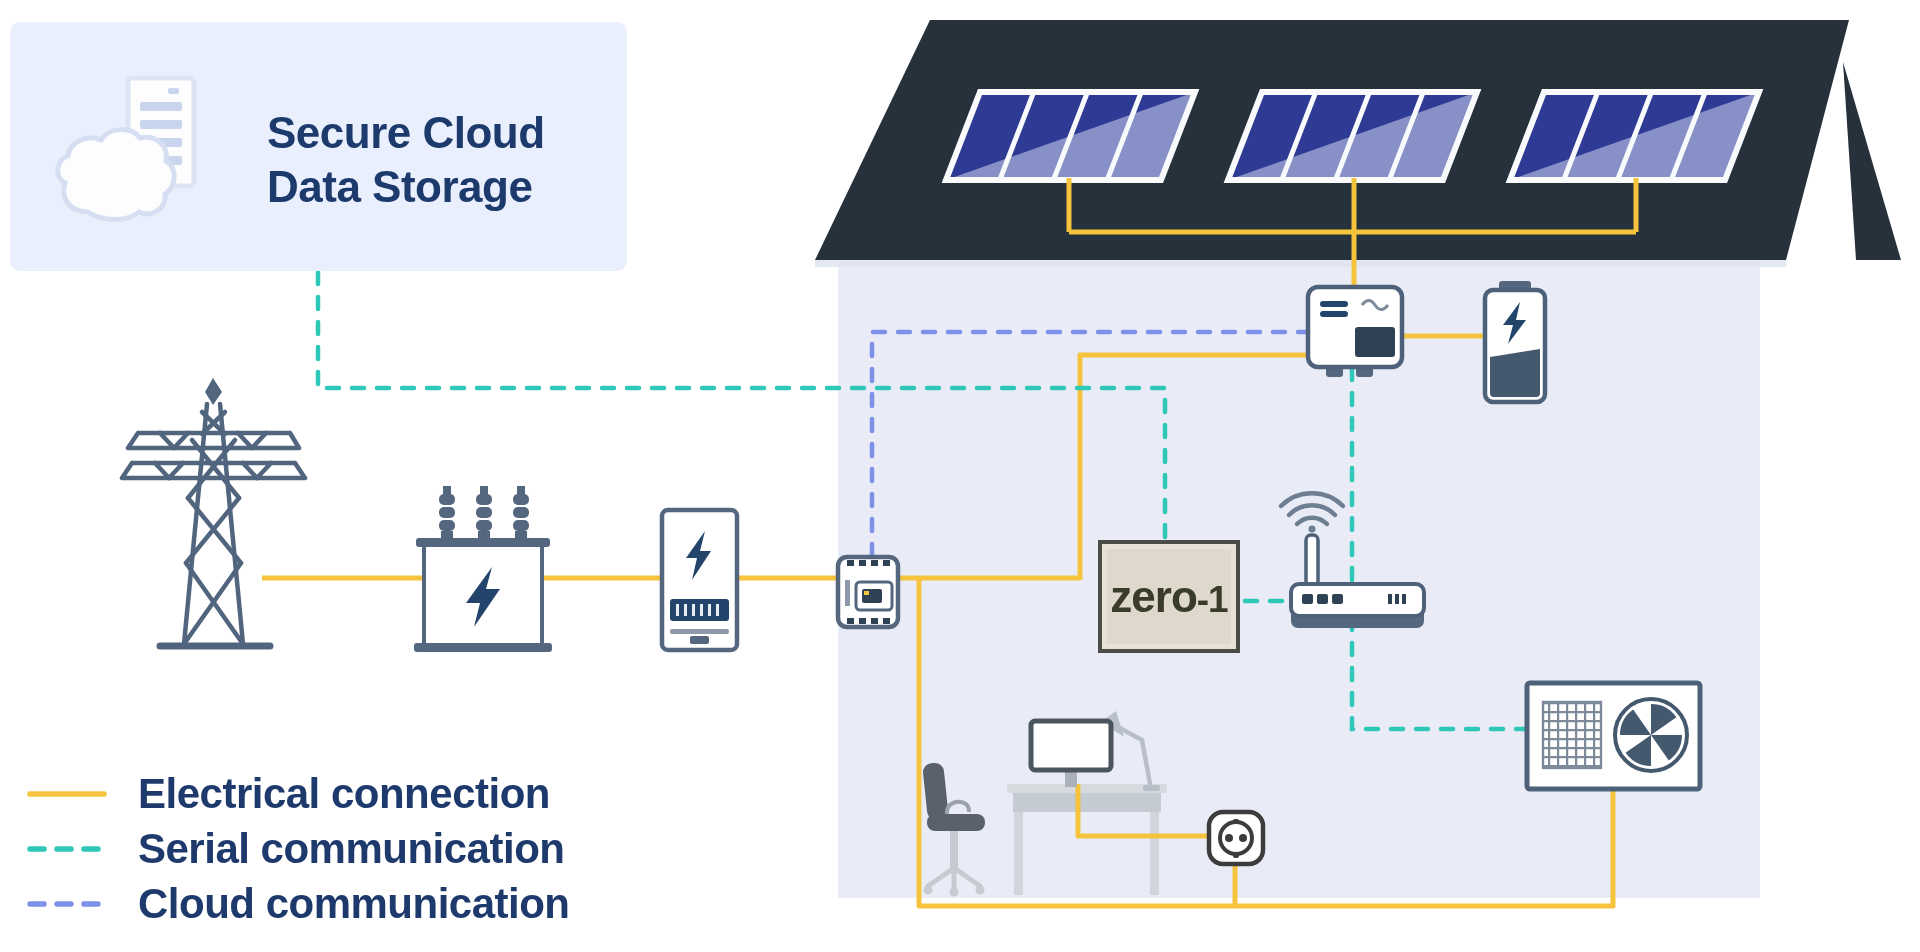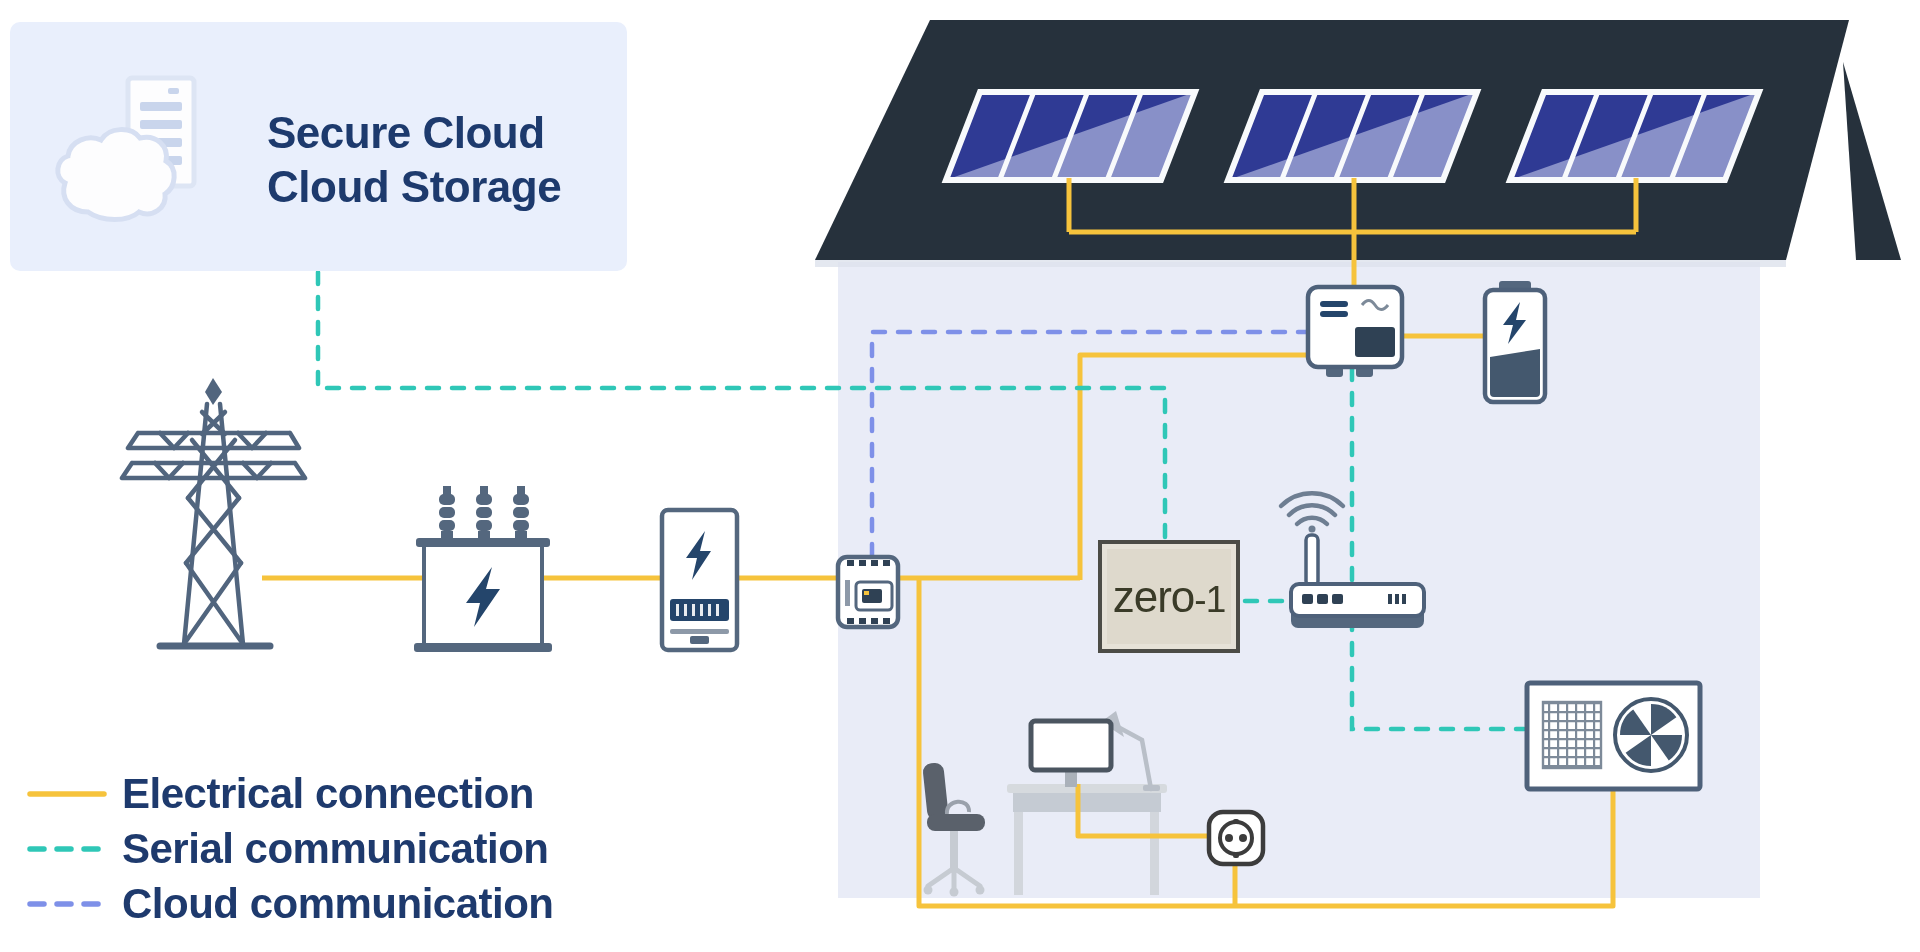--- a/index.html
+++ b/index.html
@@ -10,25 +10,25 @@
   
   .cloud-card{position:absolute;left:10px;top:22px;width:617px;height:249px;border-radius:10px;
               background:#e9effc;}
   .cloud-card .icon-svg{position:absolute;left:0;top:0;}
   .cloud-title{position:absolute;left:257px;top:84px;color:#1d3a6d;font-size:44px;font-weight:700;
                line-height:54px;letter-spacing:-0.5px;}
   
   .gateway{position:absolute;left:1098px;top:540px;width:142px;height:113px;background:#ded9cc;
            border:4px solid #4c4c46;box-sizing:border-box;box-shadow:inset 0 0 0 5px #e6e2d7;
            display:flex;align-items:center;justify-content:center;}
-  .gateway .txt{color:#3a3b28;font-size:44px;font-weight:400;letter-spacing:-1px;line-height:1;}
+  .gateway .txt{color:#3a3b28;font-size:44px;font-weight:700;letter-spacing:-1px;line-height:1;}
   .gateway .txt .sfx{font-size:37px;}
   
   .legend{position:absolute;left:26px;top:770px;display:flex;flex-direction:column;gap:7px;}
-  .legend-row{display:flex;align-items:center;height:48px;gap:14px;}
+  .legend-row{display:flex;align-items:center;height:48px;gap:30px;}
   .legend-label{color:#1e3a6d;font-size:42px;font-weight:700;letter-spacing:-0.5px;white-space:nowrap;}
 </style>
 </head>
 <body>
 
 <div class="canvas">
 
   <div class="building"></div>
 
   <svg class="diagram-svg" width="1920" height="952" viewBox="0 0 1920 952">
@@ -270,21 +270,21 @@
       <rect x="130" y="80" width="42" height="9" rx="2" fill="#c9d5ec"></rect>
       <rect x="130" y="98" width="42" height="9" rx="2" fill="#c9d5ec"></rect>
       <rect x="130" y="116" width="42" height="9" rx="2" fill="#c9d5ec"></rect>
       <rect x="130" y="134" width="42" height="9" rx="2" fill="#c9d5ec"></rect>
       <path d="M78,190 C60,190 50,176 55,161 C44,155 46,138 58,134 C60,119 78,112 91,118
                C99,105 121,104 130,116 C146,112 159,124 156,139 C168,146 166,165 155,172
                C157,186 142,196 129,190 C118,200 92,200 78,190 Z" fill="#fdfdfe" stroke="#d6dff2" stroke-width="5"></path>
     </svg>
     <div class="cloud-title">
       <div>Secure Cloud</div>
-      <div>Cloud Storage</div>
+      <div>Data Storage</div>
     </div>
   </div>
 
   <div class="gateway">
     <div class="txt"><span>zero</span><span class="sfx">-1</span></div>
   </div>
 
   <div class="legend">
     <div class="legend-row">
       <svg width="82" height="12">

